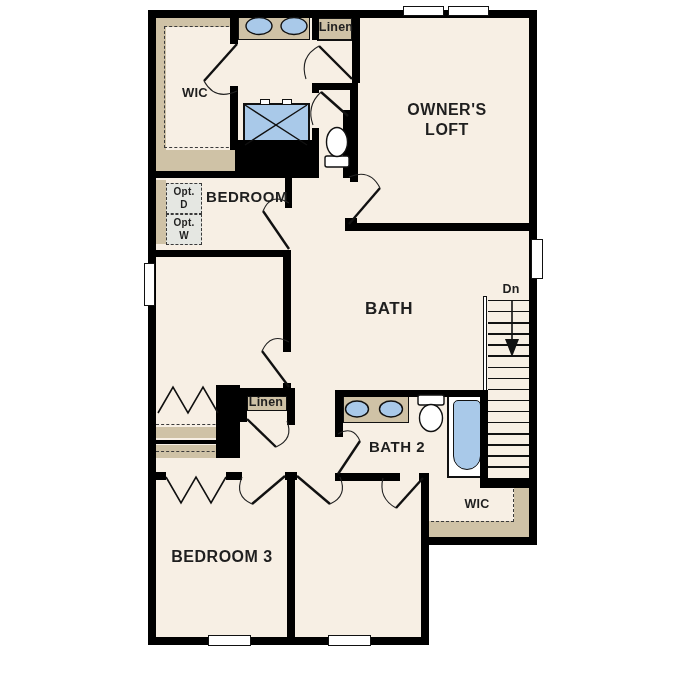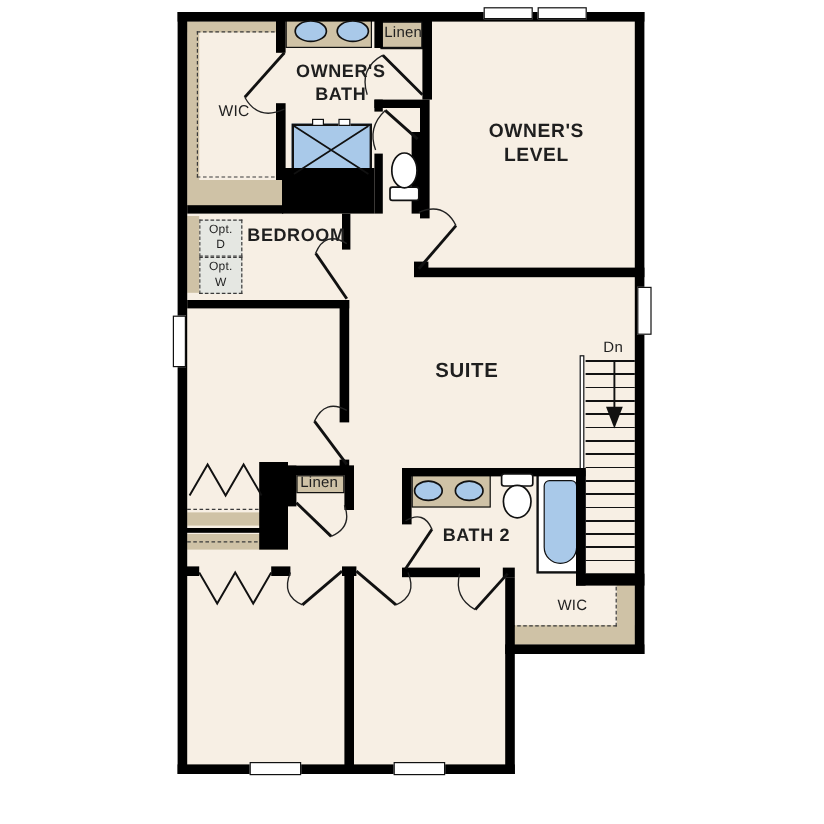--- a/index.html
+++ b/index.html
@@ -14,21 +14,21 @@
   .w{position:absolute;background:var(--wall);}
   .tan{position:absolute;background:var(--casework);box-sizing:border-box;}
   .blue{position:absolute;background:var(--fixture-blue);box-sizing:border-box;}
   .gray{position:absolute;background:var(--appliance-gray);box-sizing:border-box;}
   .win{position:absolute;background:#fff;border:1.6px solid #111;box-sizing:border-box;z-index:40;}
   .dash{position:absolute;border:1px dashed #3a3a3a;box-sizing:border-box;z-index:20;}
   .dline{position:absolute;height:0;border-top:1px dashed #3a3a3a;z-index:20;}
   .lbl{position:absolute;transform:translate(-50%,-50%);color:var(--text);
        font-weight:bold;letter-spacing:.5px;text-align:center;white-space:pre-line;
        line-height:1.25;z-index:60;}
-  .sm{font-weight:normal;letter-spacing:.2px;}
+  .sm{font-weight:bold;letter-spacing:.2px;}
   .stairs{position:absolute;left:488px;top:300px;width:41px;height:178px;z-index:15;
       background:repeating-linear-gradient(to bottom,#111 0 1.4px,transparent 1.4px 11.1px);}
   .rail{position:absolute;left:483px;top:296px;width:4px;height:96px;background:#fff;
       border:1.2px solid #111;box-sizing:border-box;z-index:16;}
   svg.ovl{position:absolute;left:0;top:0;z-index:50;}
   .z2{z-index:10}.z3{z-index:30}
   .notch{position:absolute;background:#fff;border:1px solid #111;box-sizing:border-box;z-index:35;}
   .title{position:absolute;left:150px;top:648px;font-weight:bold;font-size:20px;
        letter-spacing:.8px;color:var(--text);z-index:60;}
 </style>
@@ -165,28 +165,28 @@
       <path d="M 252 504 Q 234 496 242 477"></path>
       <path d="M 330 504 Q 348 496 340 477"></path>
       <path d="M 360 441 Q 353 425 338 434"></path>
       <path d="M 396 508 Q 378 498 383 478"></path>
     </g>
 
     <path d="M 158 413 L 173 387 L 188 413 L 203 387 L 218 413" stroke="#111" stroke-width="1.6" fill="none"></path>
     <path d="M 166 477 L 181 503 L 196 477 L 211 503 L 226 477" stroke="#111" stroke-width="1.6" fill="none"></path>
   </svg>
 
-  <div class="lbl" style="left:284px;top:70px;width:100px;font-size:15px;">OWNER'S BATH</div>
-  <div class="lbl" style="left:447px;top:120px;width:110px;font-size:16px;">OWNER'S LEVEL</div>
+  <div class="lbl" style="left:447px;top:120px;width:110px;font-size:16px;">OWNER'S LOFT</div>
   <div class="lbl sm" style="left:195px;top:93px;font-size:13px;">WIC</div>
   <div class="lbl sm" style="left:336px;top:28px;font-size:12.5px;">Linen</div>
   <div class="lbl" style="left:247px;top:197px;font-size:15px;">BEDROOM</div>
   <div class="lbl sm" style="left:184px;top:198px;font-size:10px;line-height:1.3;">Opt.
 D</div>
   <div class="lbl sm" style="left:184px;top:229px;font-size:10px;line-height:1.3;">Opt.
 W</div>
-  <div class="lbl" style="left:389px;top:309px;font-size:17px;">SUITE</div>
+  <div class="lbl" style="left:389px;top:309px;font-size:17px;">BATH</div>
   <div class="lbl sm" style="left:511px;top:290px;font-size:12.5px;">Dn</div>
   <div class="lbl sm" style="left:266px;top:403px;font-size:12.5px;">Linen</div>
   <div class="lbl" style="left:397px;top:447px;font-size:15px;text-align:right;">BATH 2</div>
   <div class="lbl sm" style="left:477px;top:505px;font-size:12.5px;">WIC</div>
+  <div class="lbl" style="left:222px;top:557px;width:130px;font-size:16px;">BEDROOM 3</div>
 
 </div>
 
 </body></html>

